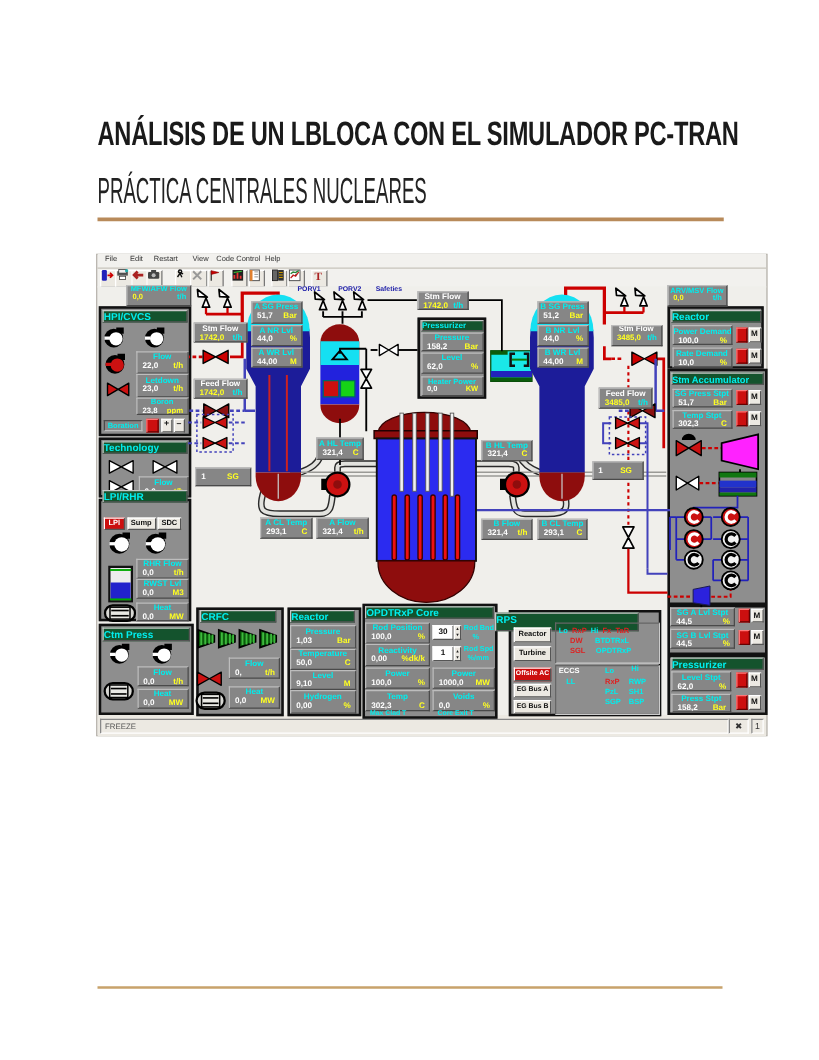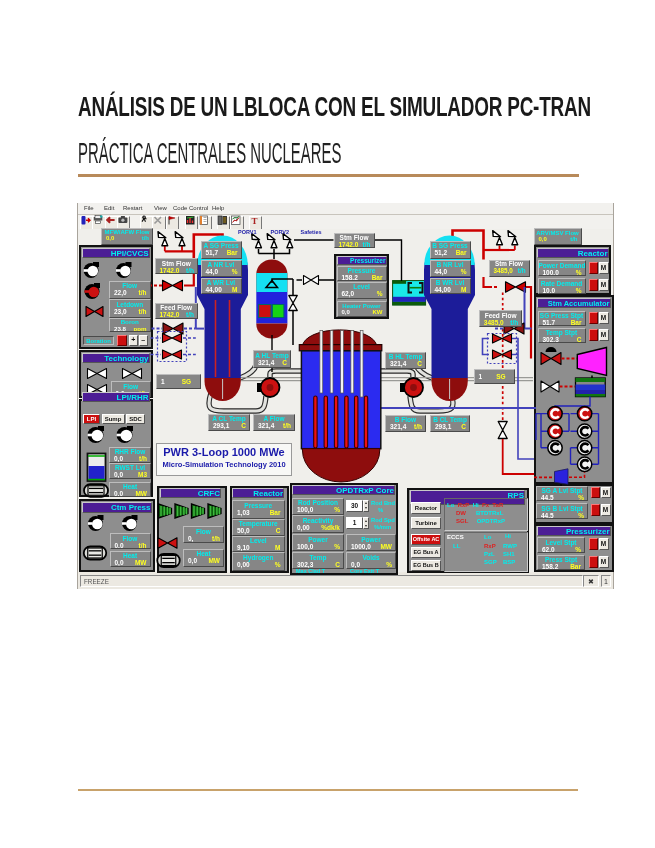--- a/index.html
+++ b/index.html
@@ -16,22 +16,22 @@
   #menubar span{position:absolute;top:2px;}
   #toolbar{position:absolute;left:78px;top:214px;width:535px;height:15px;background:#f2f1ee;border-top:1px solid #c8c4bc;}
   .tb{position:absolute;top:0.5px;width:11.5px;height:12.5px;background:#ece9e2;
       border:1px solid;border-color:#fff #777 #777 #fff;font-size:7px;line-height:12px;
       text-align:center;overflow:hidden;}
   #mimic{position:absolute;left:78px;top:229px;width:535px;height:343px;background:#f0efeb;}
   #status{position:absolute;left:78px;top:572px;width:535px;height:17px;background:#ece9e2;}
   .scell{position:absolute;top:2.5px;height:12px;background:#ece9e2;border:1px solid;border-color:#888 #fff #fff #888;
          font-size:7px;color:#333;line-height:11px;box-sizing:border-box;}
   .panel{position:absolute;background:#8e8e8e;border:2px solid #111;box-sizing:border-box;z-index:1;}
-  .hdrbar{position:absolute;z-index:3;text-align:right;color:#00eeee;font-weight:bold;
-       background:#4c1d95;border:1px solid;border-color:#c8c8c8 #555 #555 #c8c8c8;box-sizing:border-box;}
+  .hdrbar{position:absolute;z-index:3;text-align:left;color:#00eeee;font-weight:bold;
+       background:#14532d;border:1px solid;border-color:#c8c8c8 #555 #555 #c8c8c8;box-sizing:border-box;}
   .lbl{position:absolute;z-index:3;background:#868686;border:1px solid;border-color:#bdbdbd #4a4a4a #4a4a4a #bdbdbd;
        box-sizing:border-box;overflow:hidden;line-height:1.08;padding-top:0.5px;}
   .lbl .t{display:block;text-align:center;color:#00eeee;font-weight:bold;white-space:nowrap;}
   .lbl .v{display:flex;justify-content:space-between;padding:0 3px 0 4px;color:#fff;font-weight:bold;white-space:nowrap;}
   .y{color:#ffff22;} .c{color:#00eeee;} .w{color:#fff;} .r{color:#dd2222;}
   .lbl .t.w{color:#fff;}
   .btn{position:absolute;z-index:3;background:#ece9e2;border:1px solid;border-color:#fff #555 #555 #fff;
        box-sizing:border-box;text-align:center;font-weight:bold;color:#111;overflow:hidden;}
   .spin{position:absolute;z-index:3;width:6px;height:12px;background:#ece9e2;border:1px solid;border-color:#fff #555 #555 #fff;box-sizing:border-box;}
   .spin .su{position:absolute;left:0.5px;top:1.5px;width:0;height:0;border-left:1.7px solid transparent;border-right:1.7px solid transparent;border-bottom:2.6px solid #222;}
@@ -522,21 +522,21 @@
     <div class="lbl" style="left:346px;top:552px;width:50px;height:17px;font-size:6.5px;">
       <span class="t c">Voids</span>
       <span class="v">
         <span class="w">0,0</span>
         <span class="y">%</span>
       </span>
     </div>
     <div class="abs" style="left:296px;top:567.5px;font-size:5.5px;color:#00eeee;font-weight:bold;white-space:nowrap;text-align:left;">Max Clad T</div>
     <div class="abs" style="left:350px;top:567.5px;font-size:5.5px;color:#00eeee;font-weight:bold;white-space:nowrap;text-align:left;">Core Exit T</div>
     <div class="panel" style="left:407px;top:488px;width:122px;height:85px;"></div>
-    <div class="hdrbar" style="left:410px;top:489.5px;width:115px;height:15px;font-size:8px;line-height:10px;padding-left:40px;">RPS</div>
+    <div class="hdrbar" style="left:396px;top:489.5px;width:115px;height:15px;font-size:8px;line-height:10px;">RPS</div>
     <div class="btn" style="left:411px;top:501.5px;width:30px;height:12px;font-size:6px;line-height:10px;background:#ece9e2;color:#111;">Reactor</div>
     <div class="btn" style="left:411px;top:516.5px;width:30px;height:12px;font-size:6px;line-height:10px;background:#ece9e2;color:#111;">Turbine</div>
     <div class="btn" style="left:411px;top:533.5px;width:30px;height:11px;font-size:5.5px;line-height:9px;background:#cc0f0f;color:#fff;">Offsite AC</div>
     <div class="btn" style="left:411px;top:546.5px;width:30px;height:11px;font-size:5.5px;line-height:9px;background:#ece9e2;color:#111;">EG Bus A</div>
     <div class="btn" style="left:411px;top:559.5px;width:30px;height:11px;font-size:5.5px;line-height:9px;background:#ece9e2;color:#111;">EG Bus B</div>
     <div class="abs" style="left:447px;top:502px;font-size:6px;color:#00eeee;font-weight:bold;white-space:nowrap;text-align:left;">Lo&nbsp;&nbsp;<span class="r">RxP</span>&nbsp;&nbsp;Hi&nbsp;&nbsp;<span class="r">Fx&nbsp;&nbsp;TaR</span></div>
     <div class="abs" style="left:456px;top:510px;font-size:6px;color:#00eeee;font-weight:bold;white-space:nowrap;text-align:left;"><span class="r">DW</span>&nbsp;&nbsp;&nbsp;&nbsp;&nbsp;&nbsp;<span class="c">BTDTRxL</span></div>
     <div class="abs" style="left:456px;top:518px;font-size:6px;color:#00eeee;font-weight:bold;white-space:nowrap;text-align:left;"><span class="r">SGL</span>&nbsp;&nbsp;&nbsp;&nbsp;&nbsp;<span class="c">OPDTRxP</span></div>
     <div class="abs" style="left:444px;top:497.5px;width:82px;height:31px;border:1px solid #666;border-right-color:#ccc;border-bottom-color:#ccc;"></div>
     <div class="abs" style="left:444px;top:531.5px;width:82px;height:38px;border:1px solid #666;border-right-color:#ccc;border-bottom-color:#ccc;"></div>
@@ -743,24 +743,20 @@
     </div>
     <div class="lbl" style="left:430px;top:414.5px;width:40px;height:17px;font-size:6.5px;">
       <span class="t c">B CL Temp</span>
       <span class="v">
         <span class="w">293,1</span>
         <span class="y">C</span>
       </span>
     </div>
     <div class="lbl" style="left:156px;top:373.5px;width:45px;height:15px;font-size:6.5px;line-height:13px;"><span style="color:#fff;font-weight:bold;margin-left:4px;">1</span><span class="y" style="font-weight:bold;margin-left:17px;">SG</span></div>
     <div class="lbl" style="left:473.5px;top:368.5px;width:41px;height:15px;font-size:6.5px;line-height:13px;"><span style="color:#fff;font-weight:bold;margin-left:4px;">1</span><span class="y" style="font-weight:bold;margin-left:14px;">SG</span></div>
-    <div class="abs" style="left:156px;top:443px;width:136px;height:33px;background:#f8f8f6;border:1.5px solid #999;box-sizing:border-box;">
-      <div style="font-size:11px;font-weight:bold;color:#1a1aaa;text-align:center;margin-top:2px;">PWR 3-Loop 1000 MWe</div>
-      <div style="font-size:7.5px;font-weight:bold;color:#1a1aaa;text-align:center;margin-top:2px;">Micro-Simulation Technology 2010</div>
-    </div>
     <div class="lbl" style="left:333.5px;top:232.8px;width:41px;height:15.5px;font-size:6.5px;">
       <span class="t w">Stm Flow</span>
       <span class="v">
         <span class="y">1742,0</span>
         <span class="c">t/h</span>
       </span>
     </div>
     <div class="panel" style="left:334px;top:254px;width:55px;height:64.5px;"></div>
     <div class="hdrbar" style="left:336.5px;top:256px;width:50px;height:8.5px;font-size:6.5px;line-height:8.5px;">Pressurizer</div>
     <div class="lbl" style="left:336.5px;top:265.5px;width:50px;height:15.5px;font-size:6.5px;">

